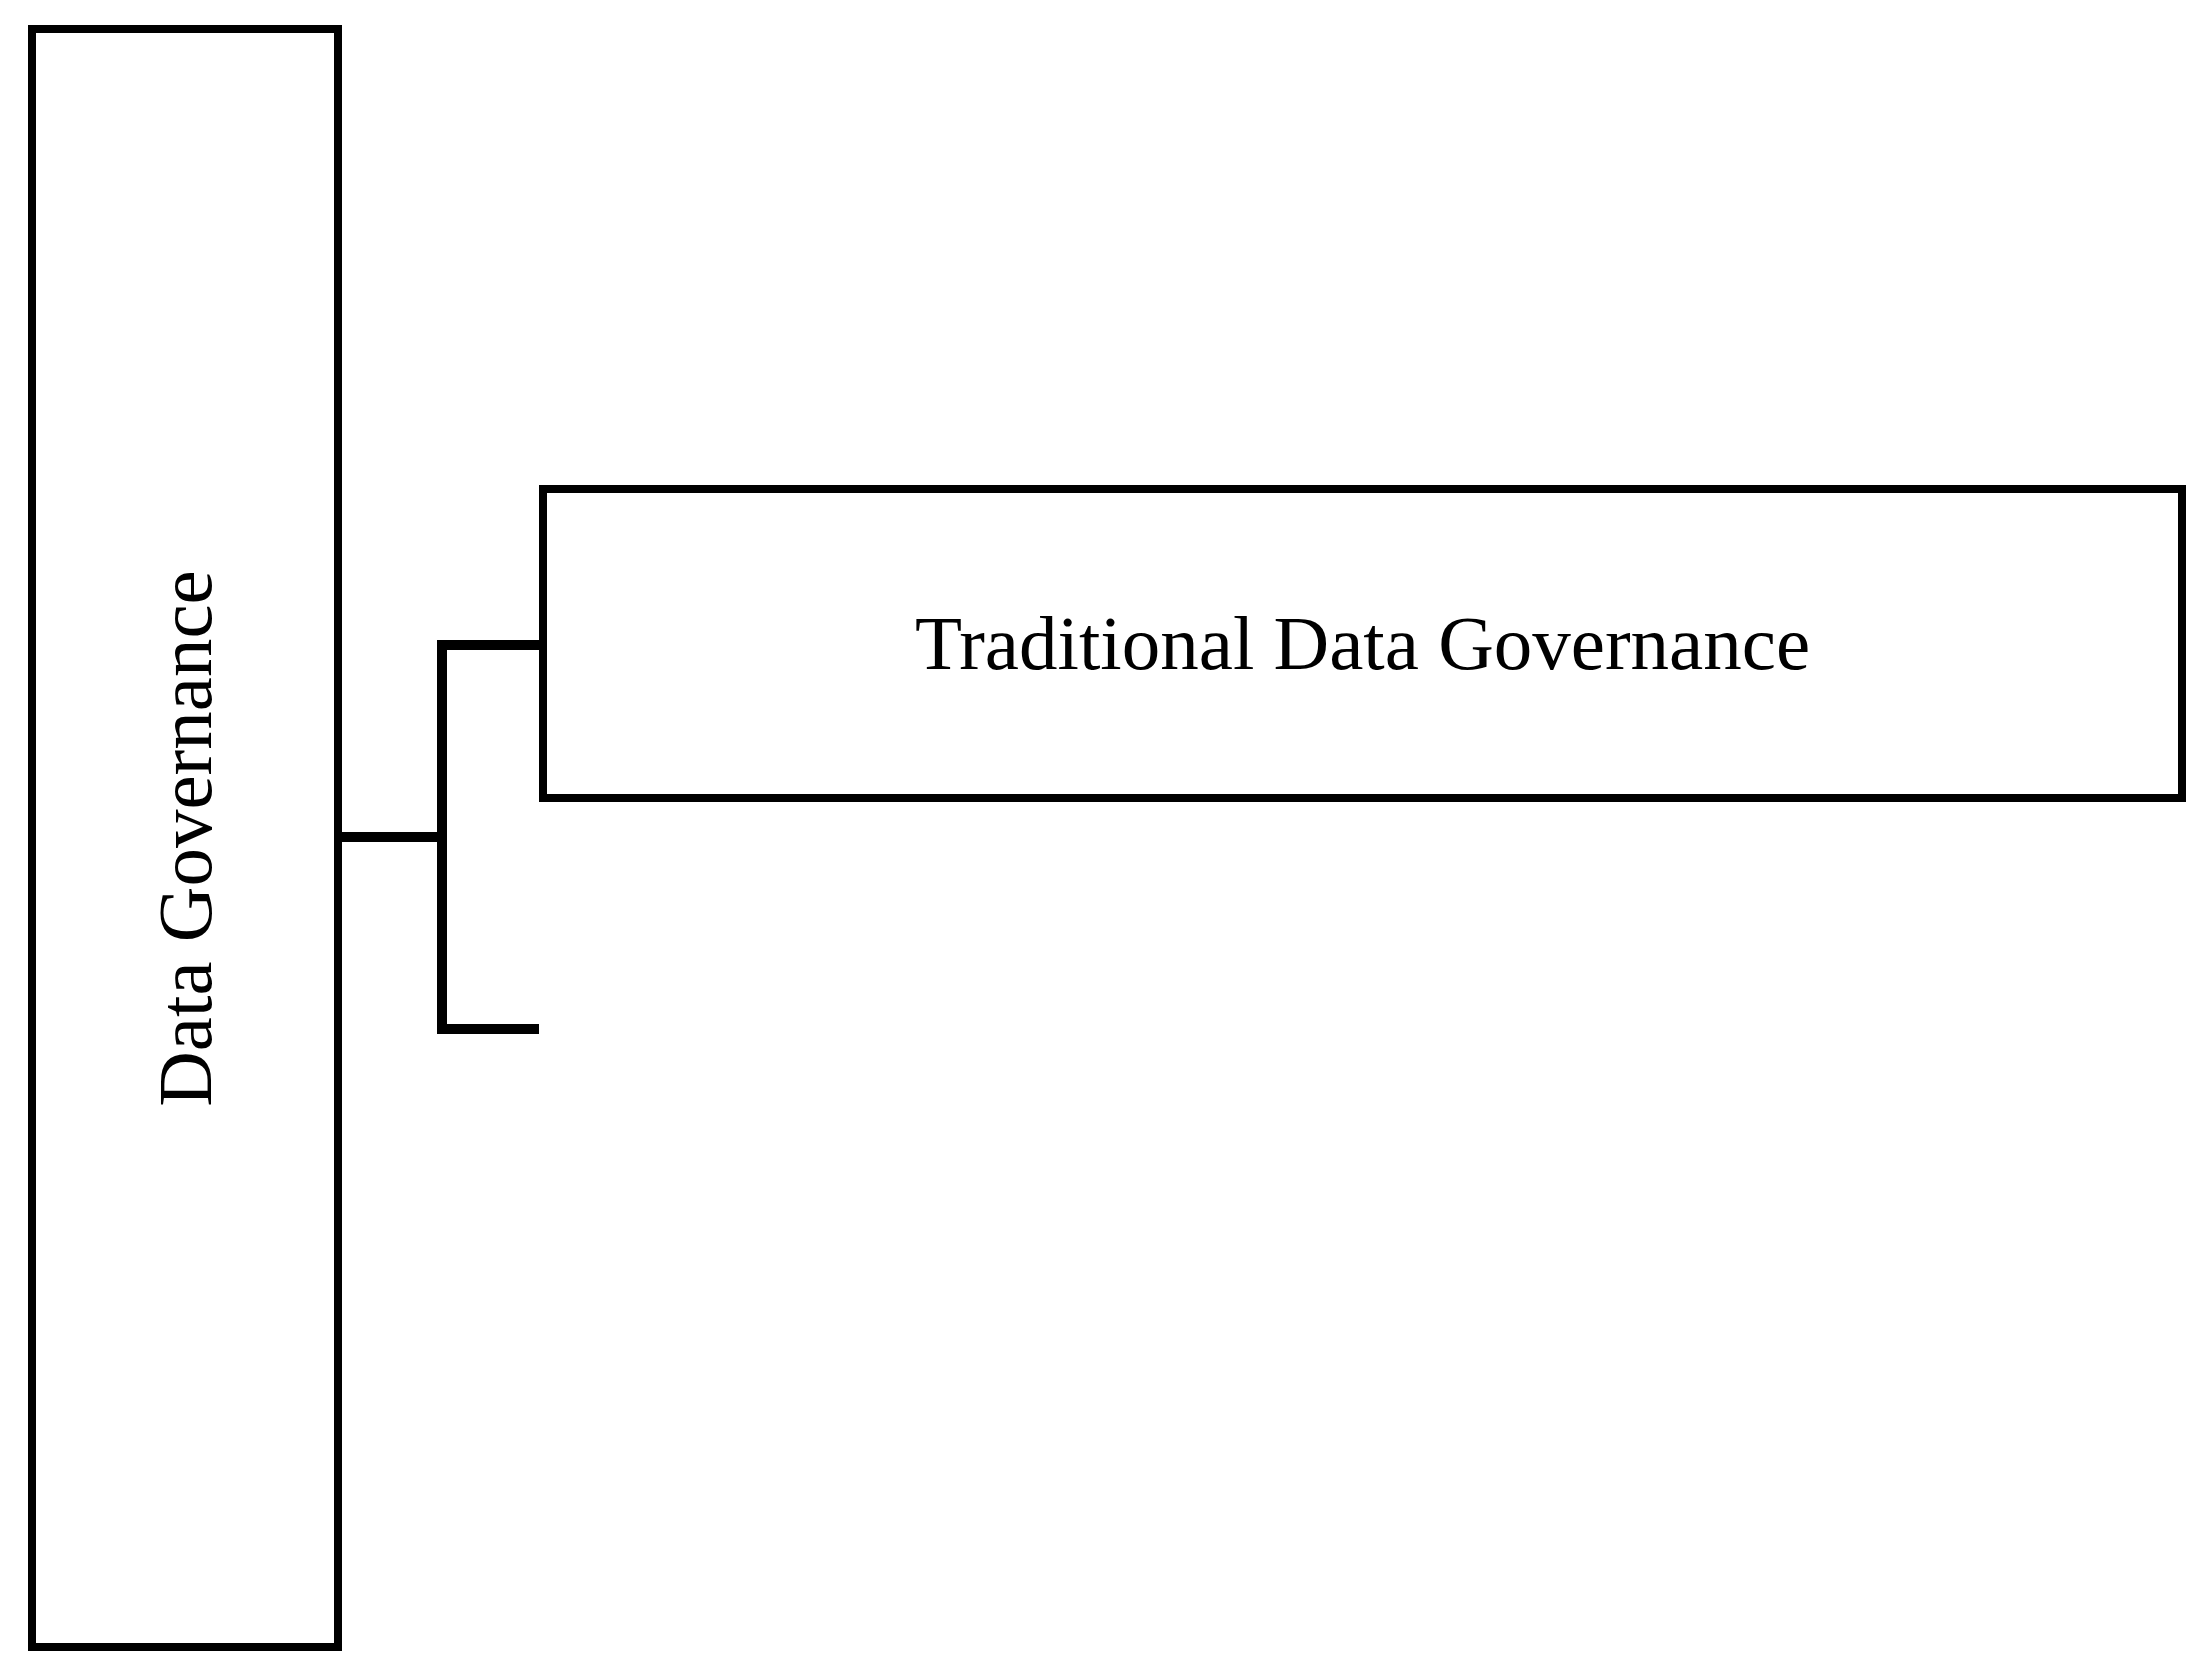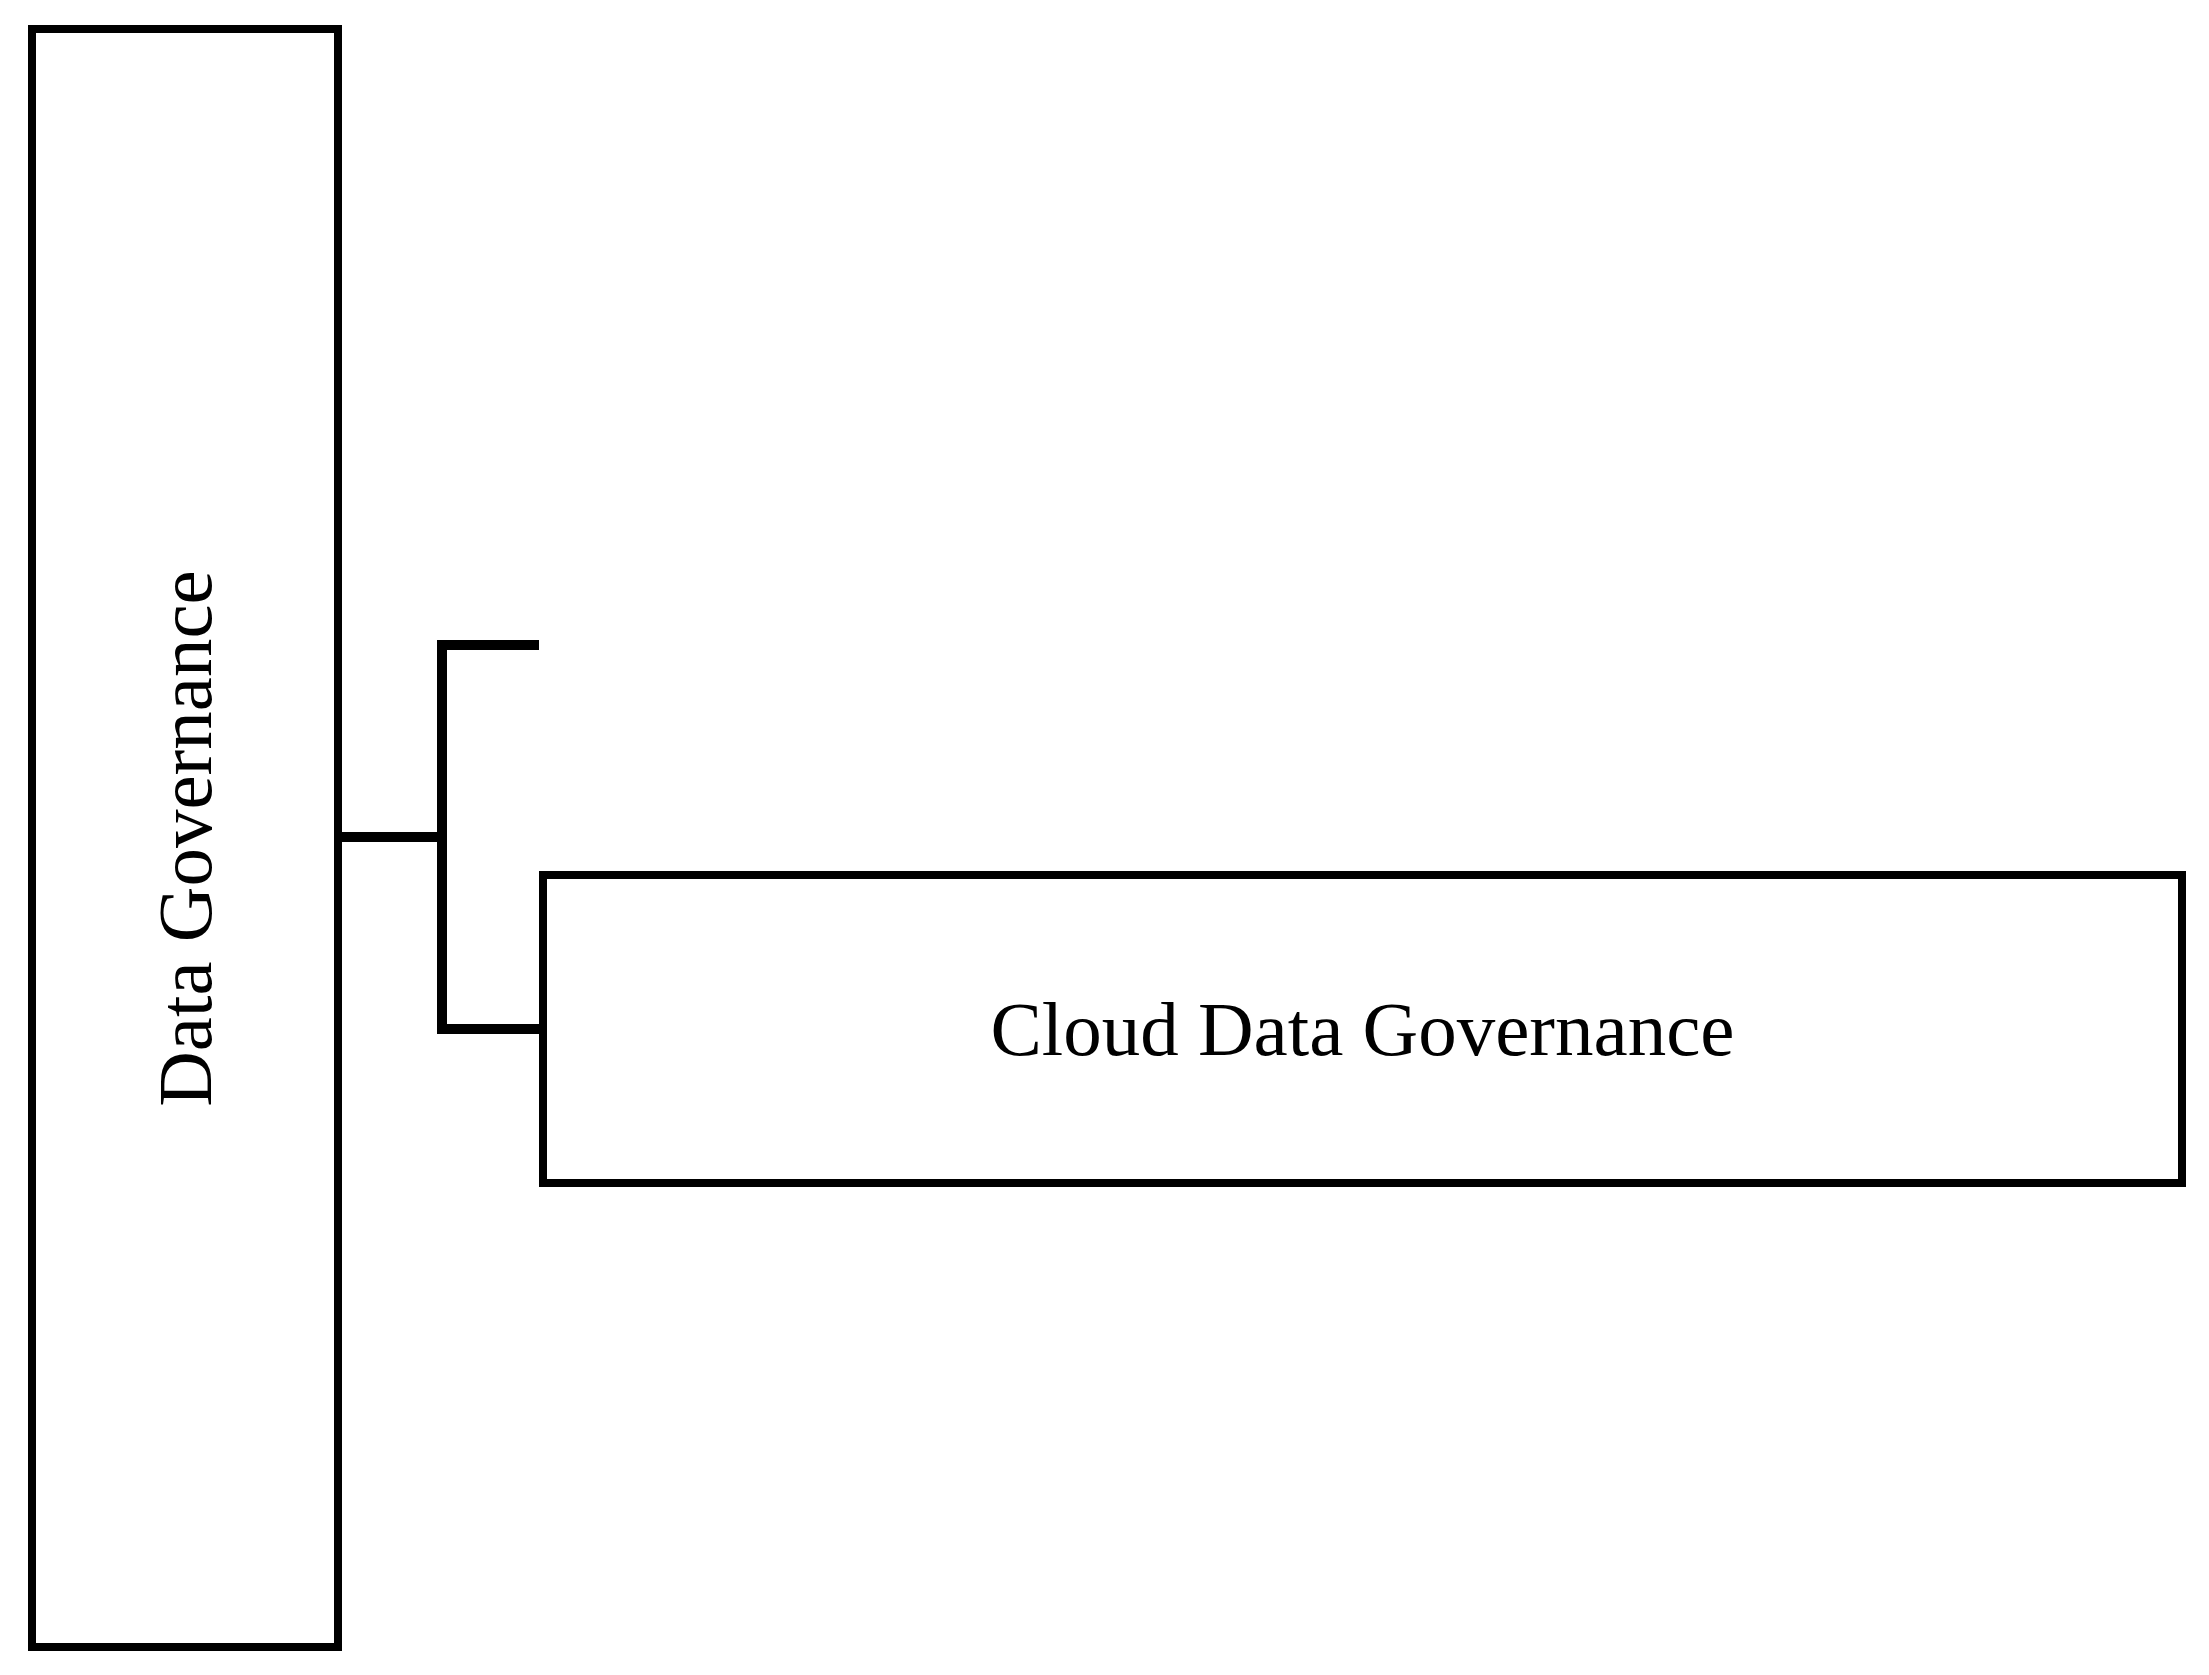--- a/index.html
+++ b/index.html
@@ -91,19 +91,19 @@
   </div>
 
   <div class="connector" id="connector-feeder"></div>
 
   <div class="connector" id="connector-trunk"></div>
 
   <div class="connector" id="connector-stub-top"></div>
 
   <div class="connector" id="connector-stub-bottom"></div>
 
+  <div class="node" id="traditional-node">
+    <span class="node-label">Traditional Data Governance</span>
+  </div>
 
-  <div class="node" id="cloud-node">
-    <span class="node-label">Cloud Data Governance</span>
-  </div>
 
 </div>
 
 
 </body></html>

